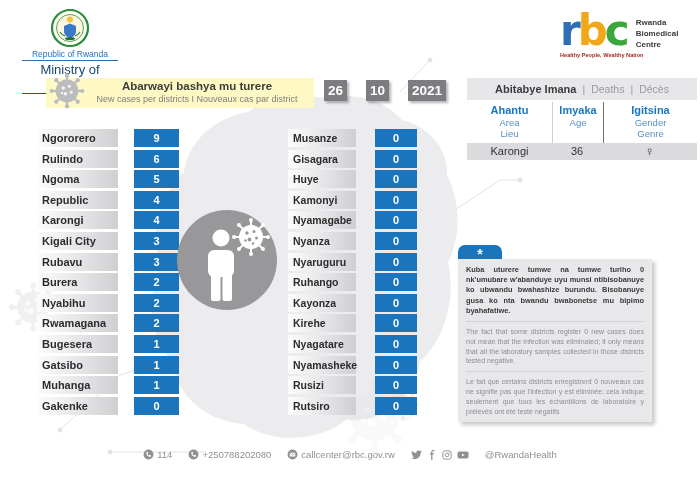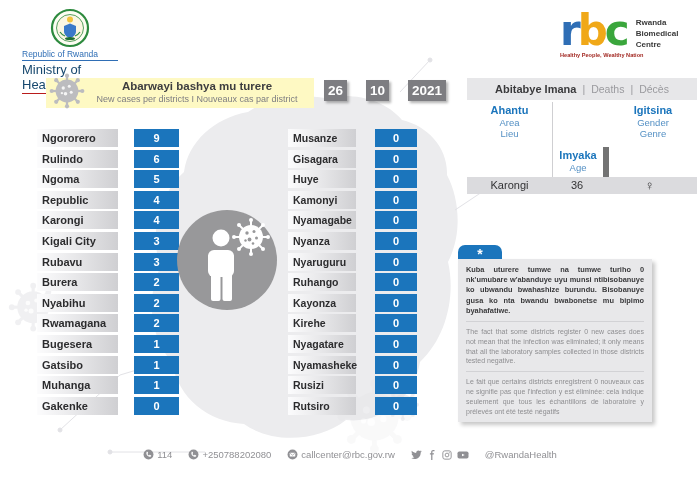--- a/index.html
+++ b/index.html
@@ -3,21 +3,21 @@
 <meta charset="utf-8">
 <style>
   html,body{margin:0;padding:0;background:#fff;}
   #canvas{position:relative;width:700px;height:478px;background:#ffffff;overflow:hidden;
           font-family:"Liberation Sans", sans-serif;}
 
   
   #bg{position:absolute;left:0;top:0;width:700px;height:478px;}
 
   
-  .gov-logo{position:absolute;left:22px;top:8px;width:96px;}
+  .gov-logo{position:absolute;left:22px;top:8px;width:96px;text-align:center;}
   .gov-seal{display:block;margin:0 auto;}
   .gov-country{font-size:8.5px;color:#2f6eb5;margin-top:1px;border-bottom:1px solid #2f6eb5;padding-bottom:1px;}
   .gov-ministry{font-size:13px;font-weight:normal;color:#17486e;border-bottom:1px solid #b91c1c;padding:1px 0;}
 
   
   .rbc-logo{position:absolute;left:560px;top:12px;width:132px;}
   .rbc-row{display:flex;align-items:flex-start;}
   .rbc-letters{font-size:42px;font-weight:800;letter-spacing:-3px;line-height:38px;font-family:"DejaVu Sans", sans-serif;}
   .l-r{color:#2f6eb5;} .l-b{color:#f0a818;} .l-c{color:#3aa63c;}
   .rbc-name{margin-left:9px;padding-top:5px;font-size:8px;font-weight:bold;color:#3a3a3a;line-height:11px;}
@@ -51,21 +51,21 @@
 
   
   .deaths-bar{position:absolute;left:467px;top:78px;width:230px;height:22px;background:#e7e7e9;
               display:flex;align-items:center;justify-content:center;gap:6px;}
   .deaths-bar .t-main{font-size:11px;font-weight:bold;color:#3a3a3c;}
   .deaths-bar .t-sep,.deaths-bar .t-sub{font-size:10.5px;color:#9a9a9e;}
   .deaths-table{position:absolute;left:467px;top:102px;width:230px;}
   .deaths-head{display:flex;text-align:center;}
   .dcol{padding:2px 0 4px;display:flex;flex-direction:column;}
   .dcol1{width:85px;border-right:1px solid #cfcfd2;}
-  .dcol2{width:50px;border-right:6px solid #737373;margin-top:45px;}
+  .dcol2{width:50px;border-right:1px solid #737373;}
   .dcol3{flex:1;}
   .dline1{font-size:11px;font-weight:bold;color:#1b75bc;line-height:13px;}
   .dline2{font-size:9.5px;color:#5490c4;line-height:11px;}
   .deaths-row{display:flex;background:#dbdbde;text-align:center;height:17px;line-height:17px;
               font-size:11px;color:#323234;}
   .deaths-row .dc1{width:85px;} .deaths-row .dc2{width:50px;} .deaths-row .dc3{flex:1;font-size:13px;}
 
   
   .note-tab{position:absolute;left:458px;top:245px;width:44px;height:15px;background:#1b75bc;
             border-radius:7px 7px 0 0;color:#fff;text-align:center;font-size:14px;line-height:19px;font-weight:bold;}

